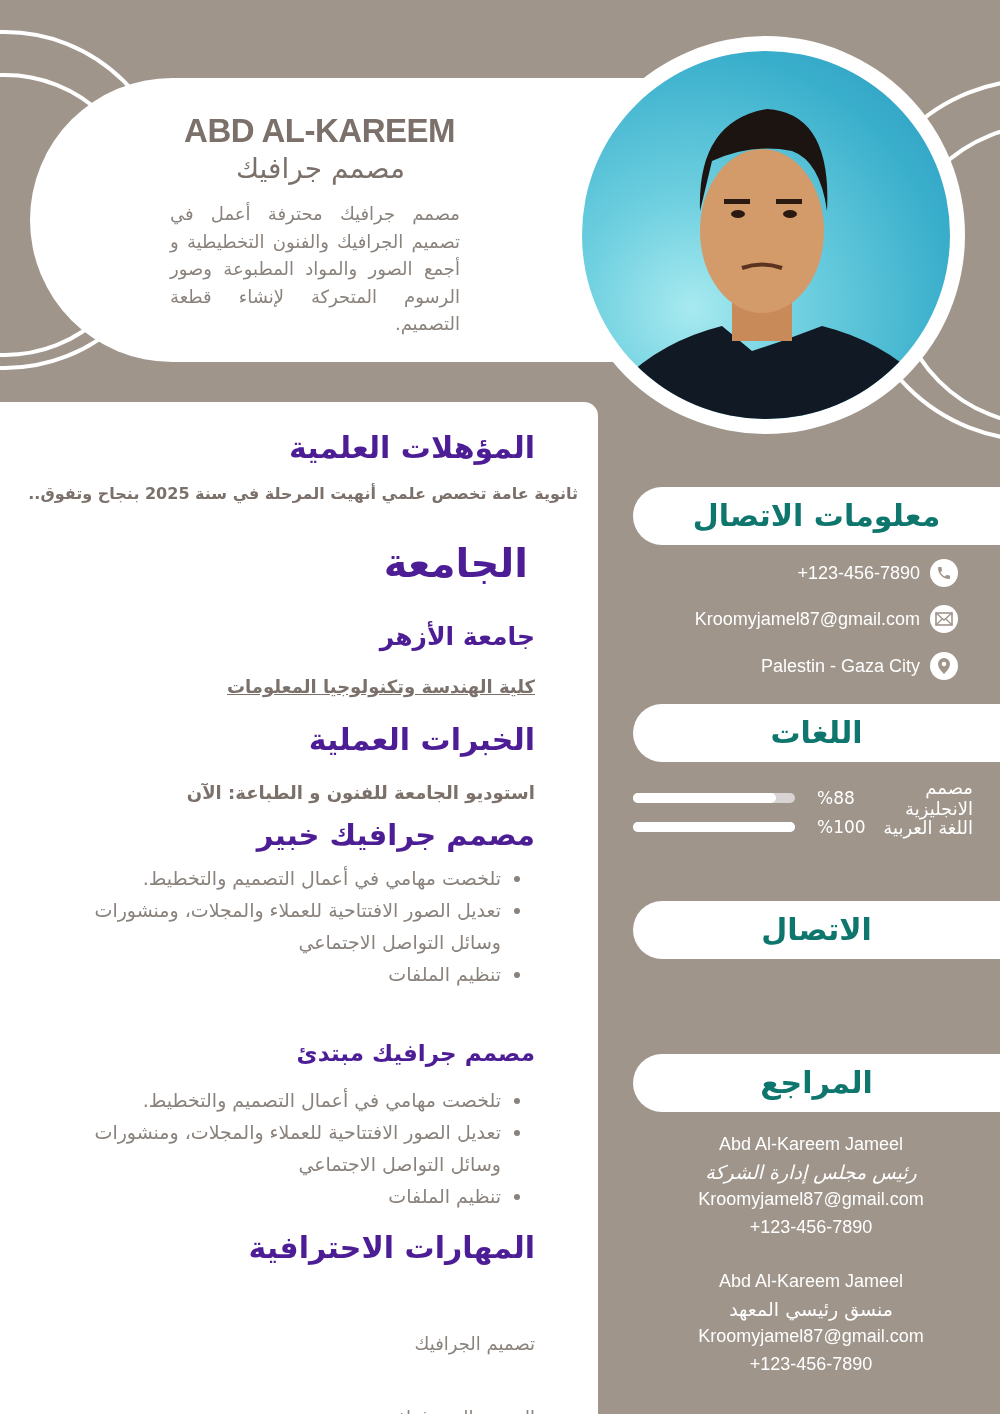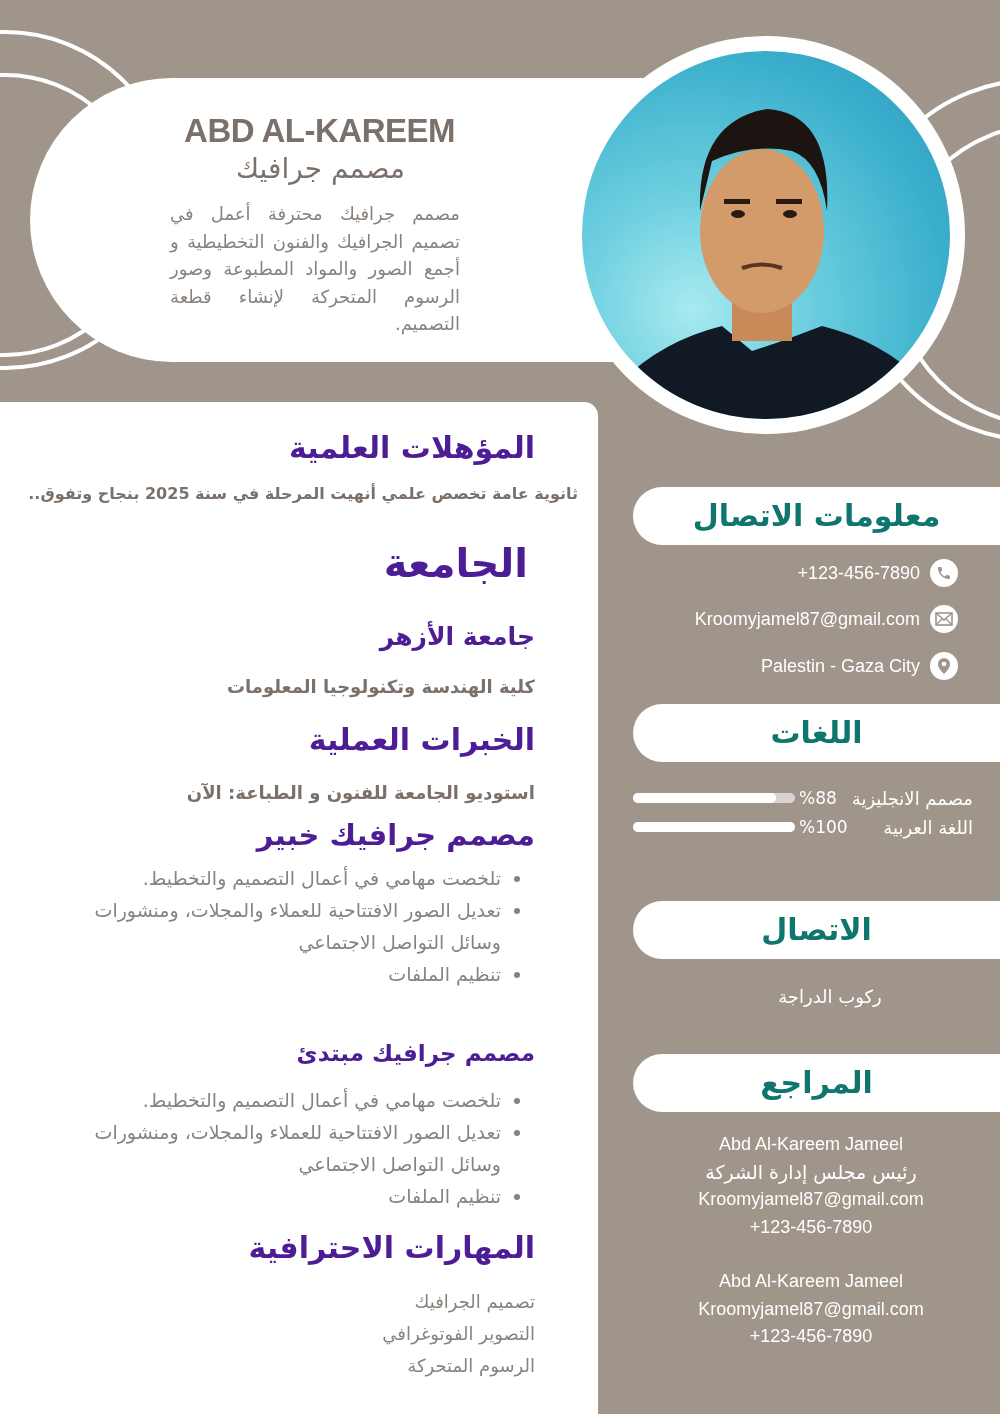--- a/index.html
+++ b/index.html
@@ -21,32 +21,32 @@
 
   
   .left-card { left:0; top:402px; width:598px; height:1012px; background:#fff; border-radius:0 14px 0 0; }
   .sec-title { right:465px; text-align:left; font-weight:bold; color:#4c1d95; }
   .t-lg { font-size:30px; }
   .t-xl { font-size:40px; }
   .t-md { font-size:25px; }
   .txt { color:#7b716a; text-align:right; }
   ul.bul { margin:0; padding:0 34px 0 0; list-style:disc; color:#8a827c; font-size:19px; line-height:32px; }
   ul.bul li::marker { color:#8a827c; }
-  .skills div { font-size:18px; line-height:32px; color:#8a827c; text-align:right; }
+  .skills div { font-size:18px; line-height:32px; color:#8a827c; text-align:right;margin-top:42px; }
 
   
   .pill { left:633px; width:367px; height:58px; background:#fff; border-radius:29px 0 0 29px; }
   .pill-title { position:absolute; left:0; right:0; top:0; height:58px; line-height:58px; text-align:center; font-weight:bold; color:#0f766e; font-size:30px; }
   .contact-row { right:42px; height:30px; display:flex; align-items:center; gap:10px; }
   .contact-row .val { font-family:"Liberation Sans", sans-serif; color:#fff; font-size:18px; }
   .icon-circle { width:28px; height:28px; border-radius:50%; background:#fff; display:flex; align-items:center; justify-content:center; }
   .lang-row { left:633px; width:340px; height:24px; display:flex; align-items:center; }
   .bar { width:162px; height:10px; border-radius:5px; background:#d9d4d3; position:relative; }
   .bar-fill { position:absolute; left:0; top:0; height:10px; border-radius:5px; background:#fff; }
-  .lang-pct { color:#fff; font-size:17px; margin-left:4px; width:50px; text-align:left; font-family:"DejaVu Sans", sans-serif; }
+  .lang-pct { color:#fff; font-size:17px; margin-left:22px; width:50px; text-align:left; font-family:"DejaVu Sans", sans-serif; }
   .lang-name { color:#fff; font-size:18px; flex:1; text-align:right; }
   .center-white { color:#fff; text-align:center; }
 </style>
 </head>
 <body>
 
 <div class="deco">
   <svg width="1000" height="1414" viewBox="0 0 1000 1414">
     <g fill="none" stroke="#ffffff" stroke-width="4">
       <circle cx="5" cy="200" r="168"></circle>
@@ -80,21 +80,21 @@
     <path d="M160 217 Q180 210 200 217" stroke="#5a3420" stroke-width="4" fill="none"></path>
   </svg>
 </div>
 
 <div class="abs left-card"></div>
 
 <div class="abs rtl sec-title t-lg" style="top:430px;">المؤهلات العلمية</div>
 <div class="abs rtl txt" style="right:422px; top:484px; font-size:16px; font-weight:bold; white-space:nowrap;">ثانوية عامة تخصص علمي أنهيت المرحلة في سنة 2025 بنجاح وتفوق..</div>
 <div class="abs rtl sec-title t-xl" style="top:540px; right:472px;">الجامعة</div>
 <div class="abs rtl sec-title t-md" style="top:622px; font-weight:bold;">جامعة الأزهر</div>
-<div class="abs rtl txt" style="right:465px; top:676px; font-size:18px; font-weight:bold;">كلية الهندسة وتكنولوجيا المعلومات</div>
+<div class="abs rtl txt" style="right:465px; top:676px; font-size:18px; font-weight:bold;text-decoration:underline;">كلية الهندسة وتكنولوجيا المعلومات</div>
 
 <div class="abs rtl sec-title t-lg" style="top:722px;">الخبرات العملية</div>
 <div class="abs rtl txt" style="right:465px; top:782px; font-size:18px; font-weight:bold;">استوديو الجامعة للفنون و الطباعة: الآن</div>
 
 <div class="abs rtl sec-title" style="top:818px; font-size:29px;">مصمم جرافيك خبير</div>
 <ul class="abs rtl bul" style="right:465px; top:862px; width:450px;">
   <li>تلخصت مهامي في أعمال التصميم والتخطيط.</li>
   <li>تعديل الصور الافتتاحية للعملاء والمجلات، ومنشورات وسائل التواصل الاجتماعي</li>
   <li>تنظيم الملفات</li>
 </ul>
@@ -158,29 +158,29 @@
       <div class="bar-fill" style="width:100%;"></div>
     </div>
   <span class="lang-pct">%100</span>
   <span class="lang-name rtl">اللغة العربية</span>
 </div>
 
 <div class="abs pill" style="top:901px;">
   <div class="pill-title rtl">الاتصال</div>
 </div>
 <div class="abs rtl center-white" style="left:730px; width:200px; top:982px; font-size:18px; line-height:30px;">
-  <div>ركوب الدراجة</div>
 </div>
 
 <div class="abs pill" style="top:1054px;">
   <div class="pill-title rtl" style="">المراجع</div>
 </div>
 <div class="abs center-white" style="left:660px; width:302px; top:1131px; font-size:18px; line-height:27.5px; font-family:'Liberation Sans', sans-serif;">
   <div>Abd Al-Kareem Jameel</div>
-  <div class="rtl" style="font-family:'DejaVu Sans', sans-serif; font-size:19px;">رئيس مجلس إدارة الشركة</div>
+  <div class="rtl" style="font-family:'DejaVu Sans', sans-serif; font-size:19px;font-style:italic;">رئيس مجلس إدارة الشركة</div>
   <div>Kroomyjamel87@gmail.com</div>
   <div>+123-456-7890</div>
 </div>
 <div class="abs center-white" style="left:660px; width:302px; top:1268px; font-size:18px; line-height:27.5px; font-family:'Liberation Sans', sans-serif;">
   <div>Abd Al-Kareem Jameel</div>
+  <div class="rtl" style="font-family:'DejaVu Sans', sans-serif; font-size:19px;">منسق رئيسي المعهد</div>
   <div>Kroomyjamel87@gmail.com</div>
   <div>+123-456-7890</div>
 </div>
 
 </body></html>

